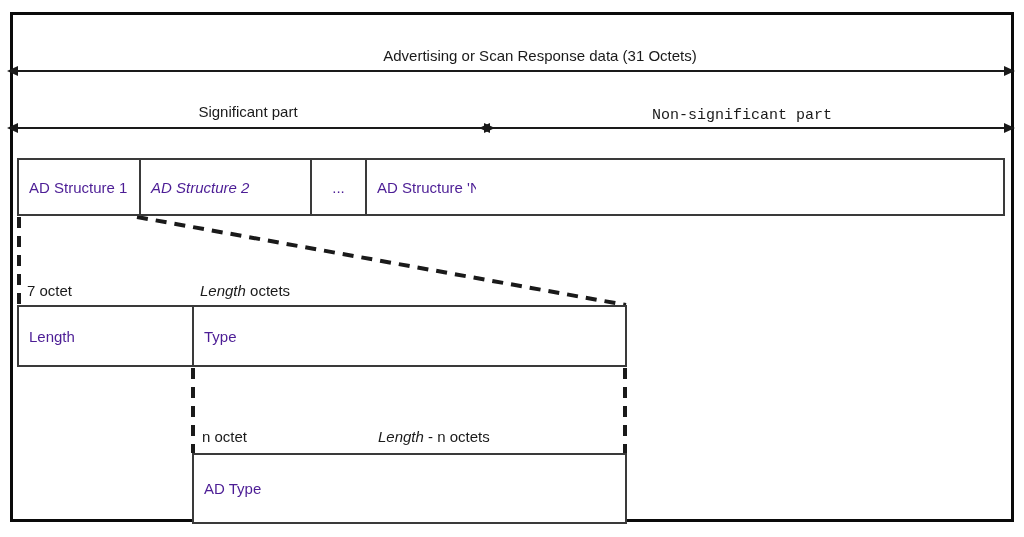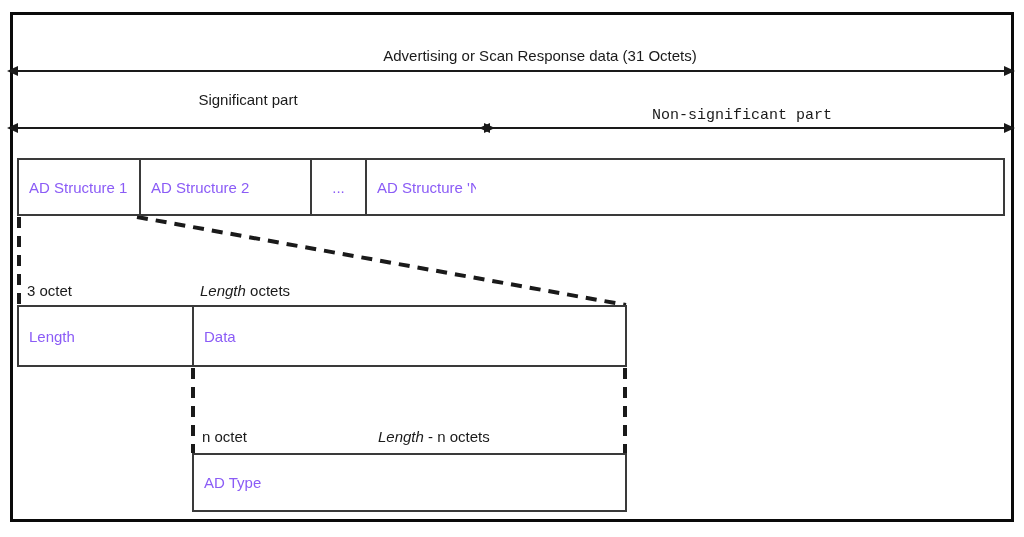--- a/index.html
+++ b/index.html
@@ -61,46 +61,46 @@
     border: 2px solid #3a3a3a;
     background: #ffffff;
     display: flex;
   }
   .cell {
     box-sizing: border-box;
     border-right: 2px solid #3a3a3a;
     display: flex;
     align-items: center;
     font-size: 15px;
-    color: #8b5cf6;
+    color: #4c1d95;
     padding-left: 10px;
     white-space: nowrap;
     overflow: hidden;
   }
   .cell:last-child { border-right: none; }
   .cell.ctr {
     justify-content: center;
     padding-left: 0;
   }
 
   
   #main-strip { left: 17px; top: 158px; width: 988px; height: 58px; }
   #cell-ad1 { width: 122px; }
-  #cell-ad2 { width: 171px; }
+  #cell-ad2 { width: 171px; font-style: italic; }
   #cell-ellipsis { width: 55px; }
   #cell-adn { width: 109px; }
   #cell-zeros { width: 518px; }
 
   
   #len-strip { left: 17px; top: 305px; width: 610px; height: 62px; }
   #cell-length { width: 175px; }
   #cell-data { width: 431px; }
 
   
-  #adt-strip { left: 192px; top: 453px; width: 435px; height: 59px; }
+  #adt-strip { left: 192px; top: 453px; width: 435px; height: 71px; }
   #cell-adtype { width: 175px; }
   #cell-addata { width: 256px; }
 </style>
 </head>
 <body>
 
 <div id="figure">
 
   <div id="outer-frame"></div>
 
@@ -132,37 +132,37 @@
     </g>
 
     <g stroke="#1a1a1a" stroke-width="4" stroke-dasharray="11,8" fill="none">
       <line x1="193" y1="368" x2="193" y2="453"></line>
       <line x1="625" y1="368" x2="625" y2="453"></line>
     </g>
   </svg>
 
   <div class="lbl center" style="left:540px; top:48px;">Advertising or Scan Response data (31 Octets)</div>
 
-  <div class="lbl center" style="left:248px; top:92px;">Significant part</div>
+  <div class="lbl center" style="left:248px; top:104px;">Significant part</div>
 
   <div class="lbl center" style="left:742px; top:108px;font-family:Liberation Mono, monospace;">Non-significant part</div>
 
   <div class="box" id="main-strip">
     <div class="cell" id="cell-ad1">AD Structure 1</div>
     <div class="cell" id="cell-ad2">AD Structure 2</div>
     <div class="cell ctr" id="cell-ellipsis">...</div>
     <div class="cell" id="cell-adn">AD Structure 'N</div>
   </div>
 
-  <div class="lbl" style="left:27px; top:283px;">3 octet</div>
+  <div class="lbl" style="left:27px; top:283px;">7 octet</div>
   <div class="lbl" style="left:200px; top:283px;"><em>Length</em><span> octets</span></div>
 
   <div class="box" id="len-strip">
     <div class="cell" id="cell-length">Length</div>
-    <div class="cell" id="cell-data">Data</div>
+    <div class="cell" id="cell-data">Type</div>
   </div>
 
   <div class="lbl" style="left:202px; top:429px;">n octet</div>
   <div class="lbl" style="left:378px; top:429px;"><em>Length</em><span> - n octets</span></div>
 
   <div class="box" id="adt-strip">
     <div class="cell" id="cell-adtype">AD Type</div>
   </div>
 
 </div>

